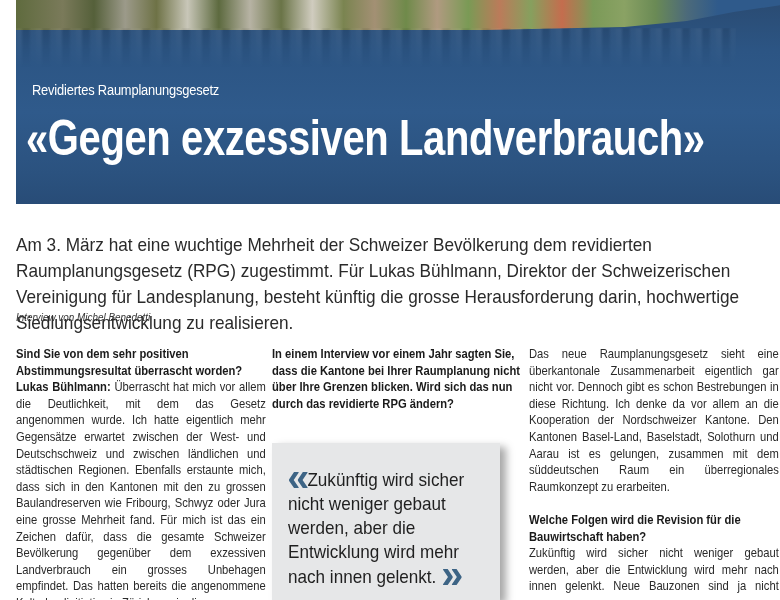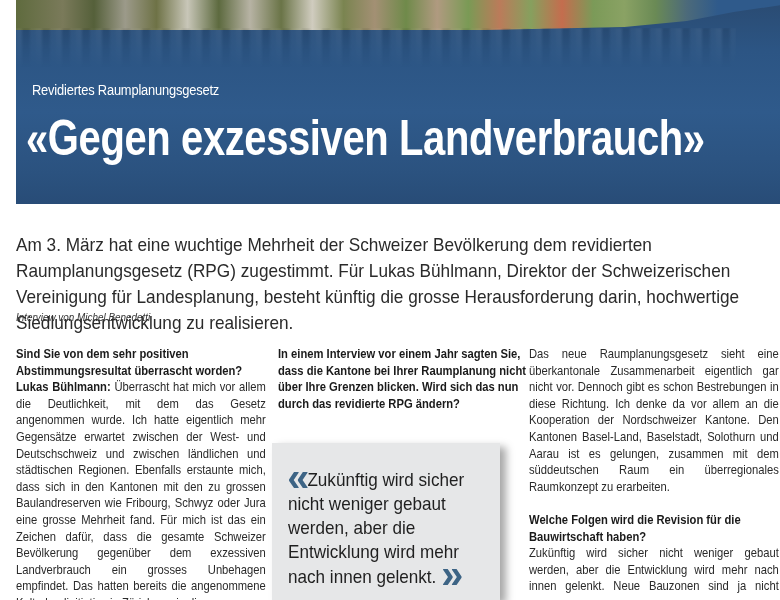--- a/index.html
+++ b/index.html
@@ -51,21 +51,21 @@
       font-size: 11px; font-style: italic; color: #333;
       transform: scaleX(0.9); transform-origin: left;
     }
 
     .col {
       position: absolute; top: 346px; width: 250px;
       font-size: 12.4px; line-height: 16.6px; color: #2a2a2a;
     }
     .col-inner { width: 276px; transform: scaleX(0.905); transform-origin: left; text-align: justify; }
     .col1 { left: 16px; }
-    .col2 { left: 272px; margin-left: 6px; }
+    .col2 { left: 272px; }
     .col3 { left: 529px; }
     .q { font-weight: bold; color: #1a1a1a; text-align: left; }
     .speaker { font-weight: bold; color: #1a1a1a; }
     .gap { height: 16.6px; }
 
     .quote-box {
       position: absolute; left: 272px; top: 443px; width: 228px; height: 157px;
       background: #e6e7e8;
       box-shadow: 6px 4px 8px rgba(0,0,0,0.35);
       padding-left: 12px;

